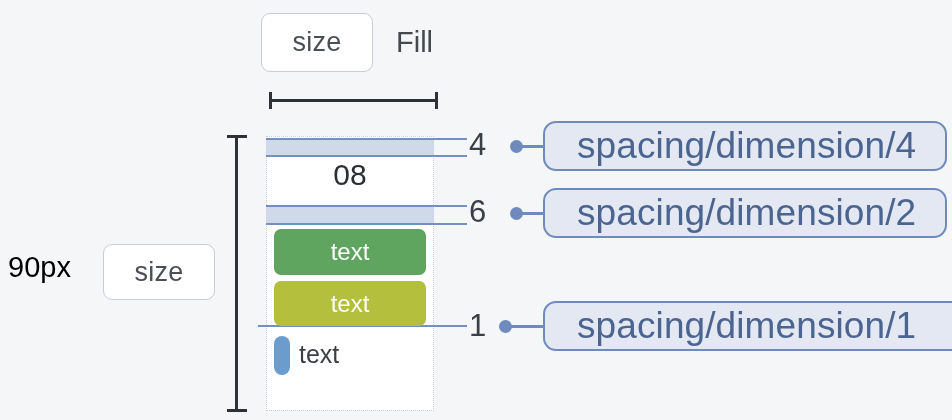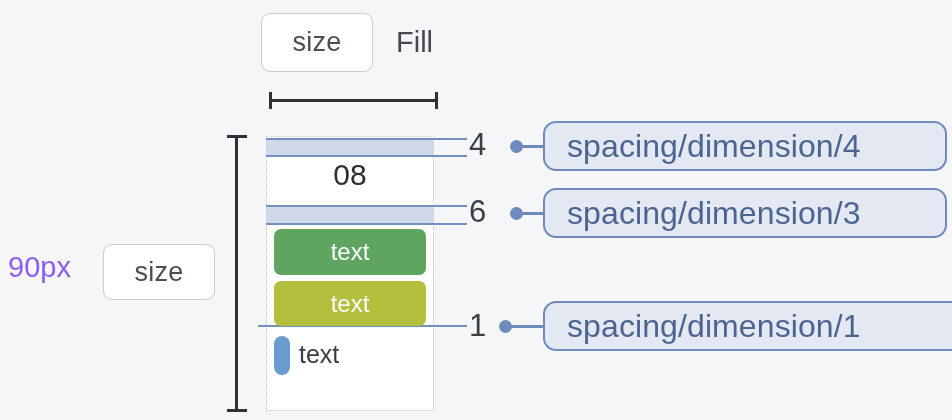--- a/index.html
+++ b/index.html
@@ -52,21 +52,21 @@
     color: #45494e;
     text-align: right;
   }
 
   
   #px-label {
     position: absolute;
     left: 8px;
     top: 251px;
     font-size: 29px;
-    color: #8b5cf6;
+    color: #000000;
   }
   #size-chip-left {
     left: 103px;
     top: 244px;
     width: 112px;
     height: 56px;
     font-size: 27px;
   }
 
   
@@ -243,22 +243,22 @@
   
   .token-pill {
     position: absolute;
     box-sizing: border-box;
     background: #e3e8f3;
     border: 2px solid #6f8bbd;
     border-radius: 13px;
     color: #4c6590;
     display: flex;
     align-items: center;
-    padding-left: 22px;
-    font-size: 32px;
+    padding-left: 32px;
+    font-size: 37px;
     letter-spacing: 0.1px;
   }
   #token-4 { left: 543px; top: 121px; width: 404px; height: 50px; }
   #token-6 { left: 543px; top: 188px; width: 404px; height: 50px; }
   #token-1 { left: 543px; top: 301px; width: 488px; height: 50px; }
 </style>
 </head>
 <body>
 
 <div class="canvas">
@@ -306,16 +306,16 @@
   <div class="measure-num" id="num-1">1</div>
 
   <div class="connector-dot" id="dot-4"></div>
   <div class="connector-stem" id="stem-4"></div>
   <div class="connector-dot" id="dot-6"></div>
   <div class="connector-stem" id="stem-6"></div>
   <div class="connector-dot" id="dot-1"></div>
   <div class="connector-stem" id="stem-1"></div>
 
   <div class="token-pill" id="token-4">spacing/dimension/4</div>
-  <div class="token-pill" id="token-6">spacing/dimension/3</div>
+  <div class="token-pill" id="token-6">spacing/dimension/2</div>
   <div class="token-pill" id="token-1">spacing/dimension/1</div>
 
 </div>
 
 </body></html>

